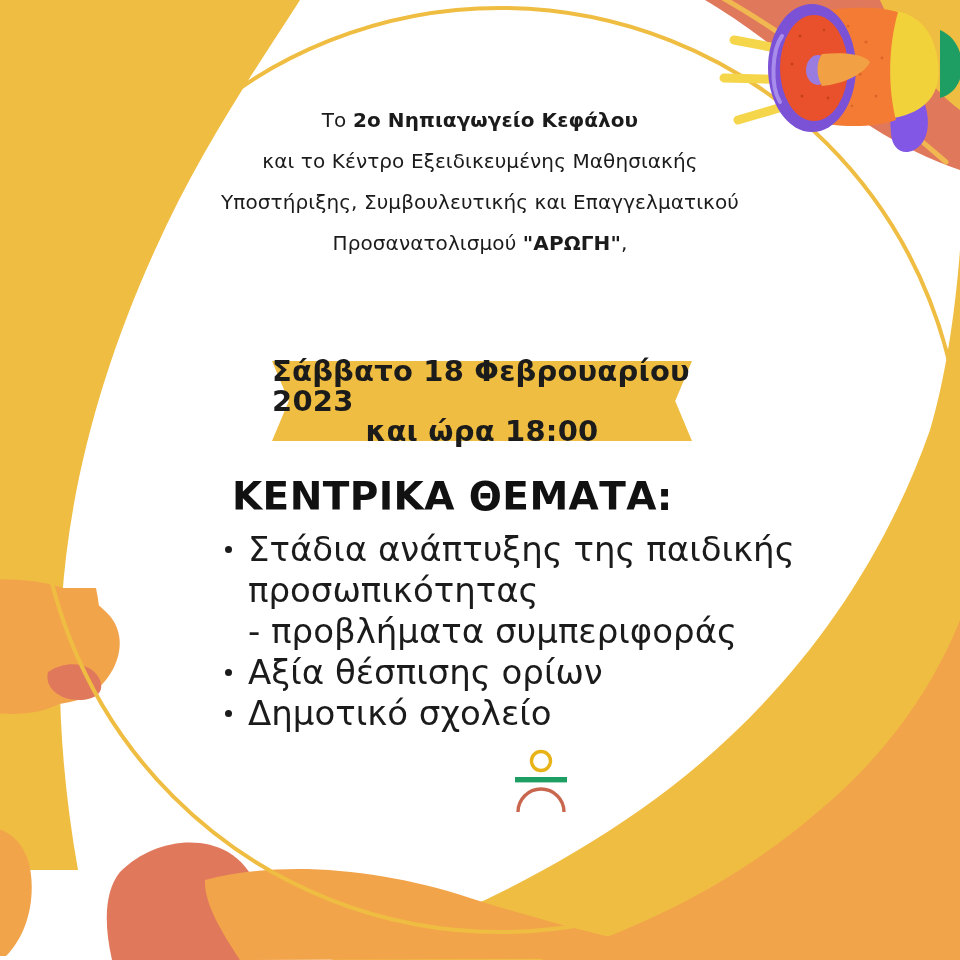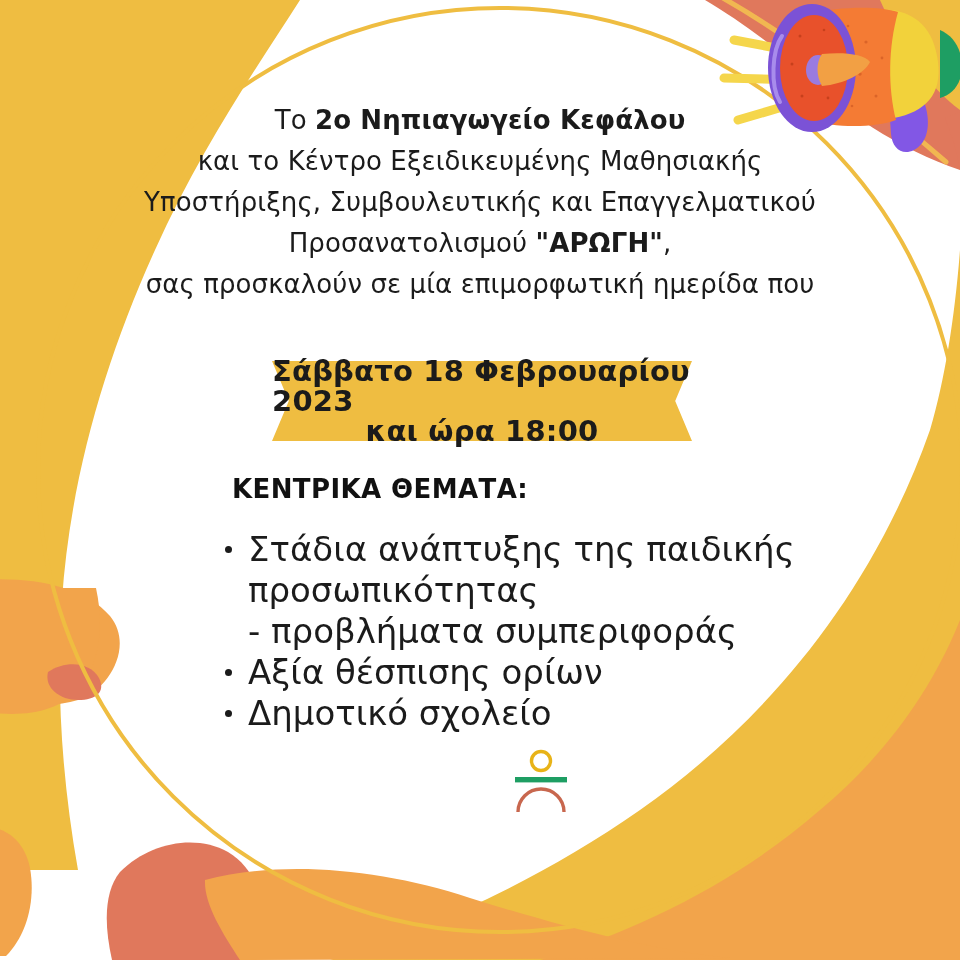--- a/index.html
+++ b/index.html
@@ -42,21 +42,21 @@
     height: 960px;
   }
 
   .headline {
     position: absolute;
     left: 110px;
     top: 100px;
     width: 740px;
     text-align: center;
     color: #1b1b1b;
-    font-size: 26px;
+    font-size: 20px;
     line-height: 41px;
     letter-spacing: 0.1px;
   }
   .headline .ln { display: block; white-space: nowrap; }
   .headline b { font-weight: 700; }
 
   
   .ribbon-wrap {
     position: absolute;
     left: 272px;
@@ -84,21 +84,21 @@
     letter-spacing: 0.2px;
   }
 
   
   .topics-title {
     position: absolute;
     left: 232px;
     top: 474px;
     color: #111111;
     font-weight: 700;
-    font-size: 26px;
+    font-size: 39px;
     letter-spacing: 0.4px;
   }
   .topics-list {
     position: absolute;
     left: 222px;
     top: 529px;
     width: 680px;
     color: #1b1b1b;
     font-size: 34px;
     line-height: 41px;
@@ -212,21 +212,20 @@
     <path fill="none" stroke="#A88CEC" stroke-width="4" stroke-linecap="round" d="M 66,44 C 56,58 54,94 64,110"></path>
   </svg>
 
   <div class="content">
 
     <div class="headline">
       <span class="ln"><span>Το </span><b>2ο Νηπιαγωγείο Κεφάλου</b><span></span></span>
       <span class="ln"><span>και το Κέντρο Εξειδικευμένης Μαθησιακής</span></span>
       <span class="ln"><span>Υποστήριξης, Συμβουλευτικής και Επαγγελματικού</span></span>
       <span class="ln"><span>Προσανατολισμού </span><b>"ΑΡΩΓΗ"</b><span>,</span></span>
-      <span class="ln"><span>σας προσκαλούν σε μία επιμορφωτική ημερίδα που</span></span>
     </div>
 
     <div class="ribbon-wrap">
       <div class="ribbon-bg"></div>
       <div class="ribbon-text">
         <span>Σάββατο 18 Φεβρουαρίου 2023</span>
         <span>και ώρα 18:00</span>
       </div>
     </div>
 

